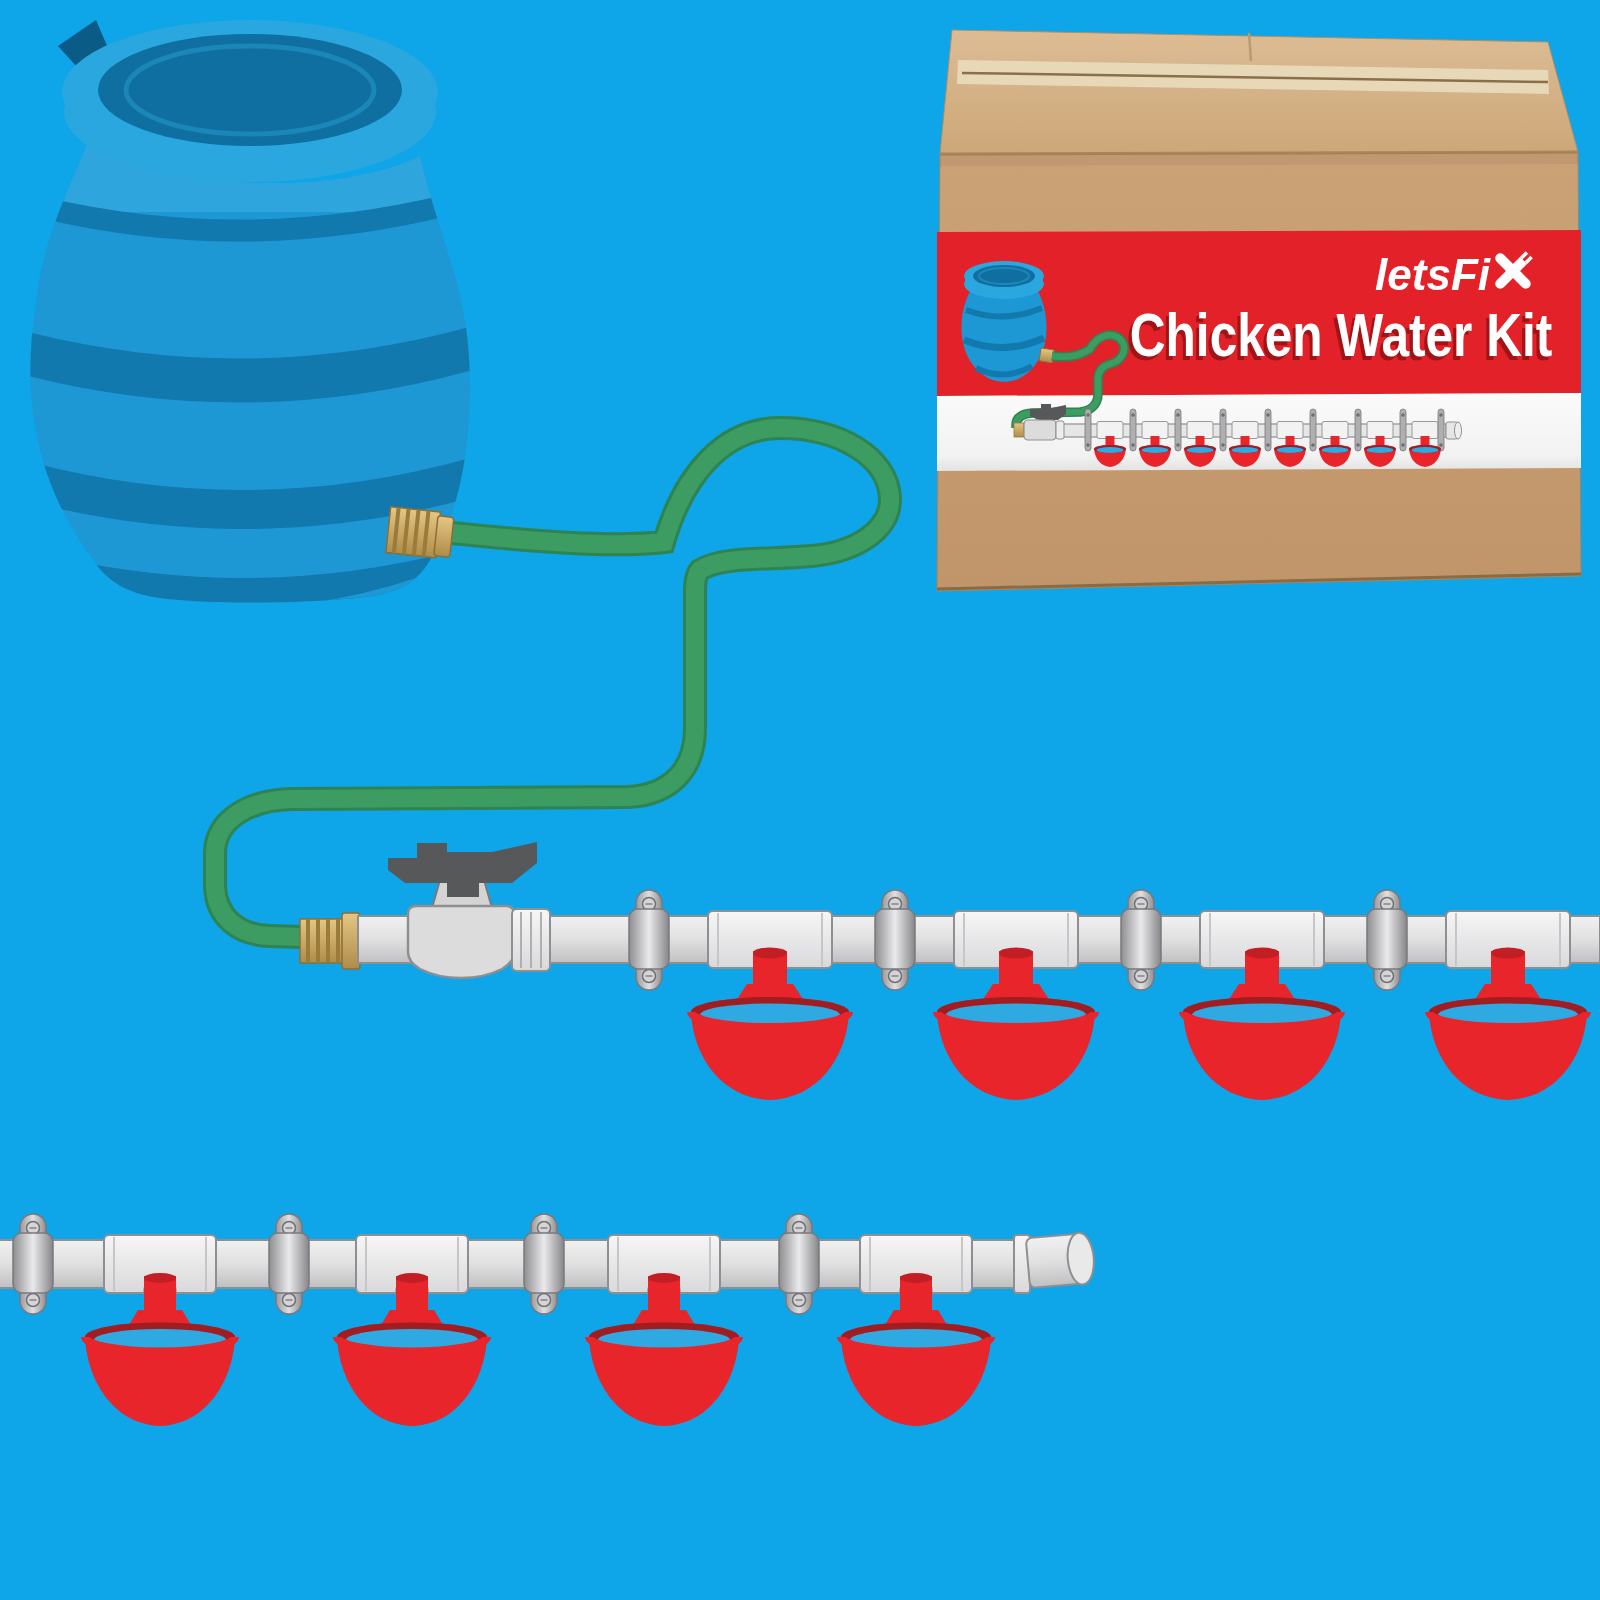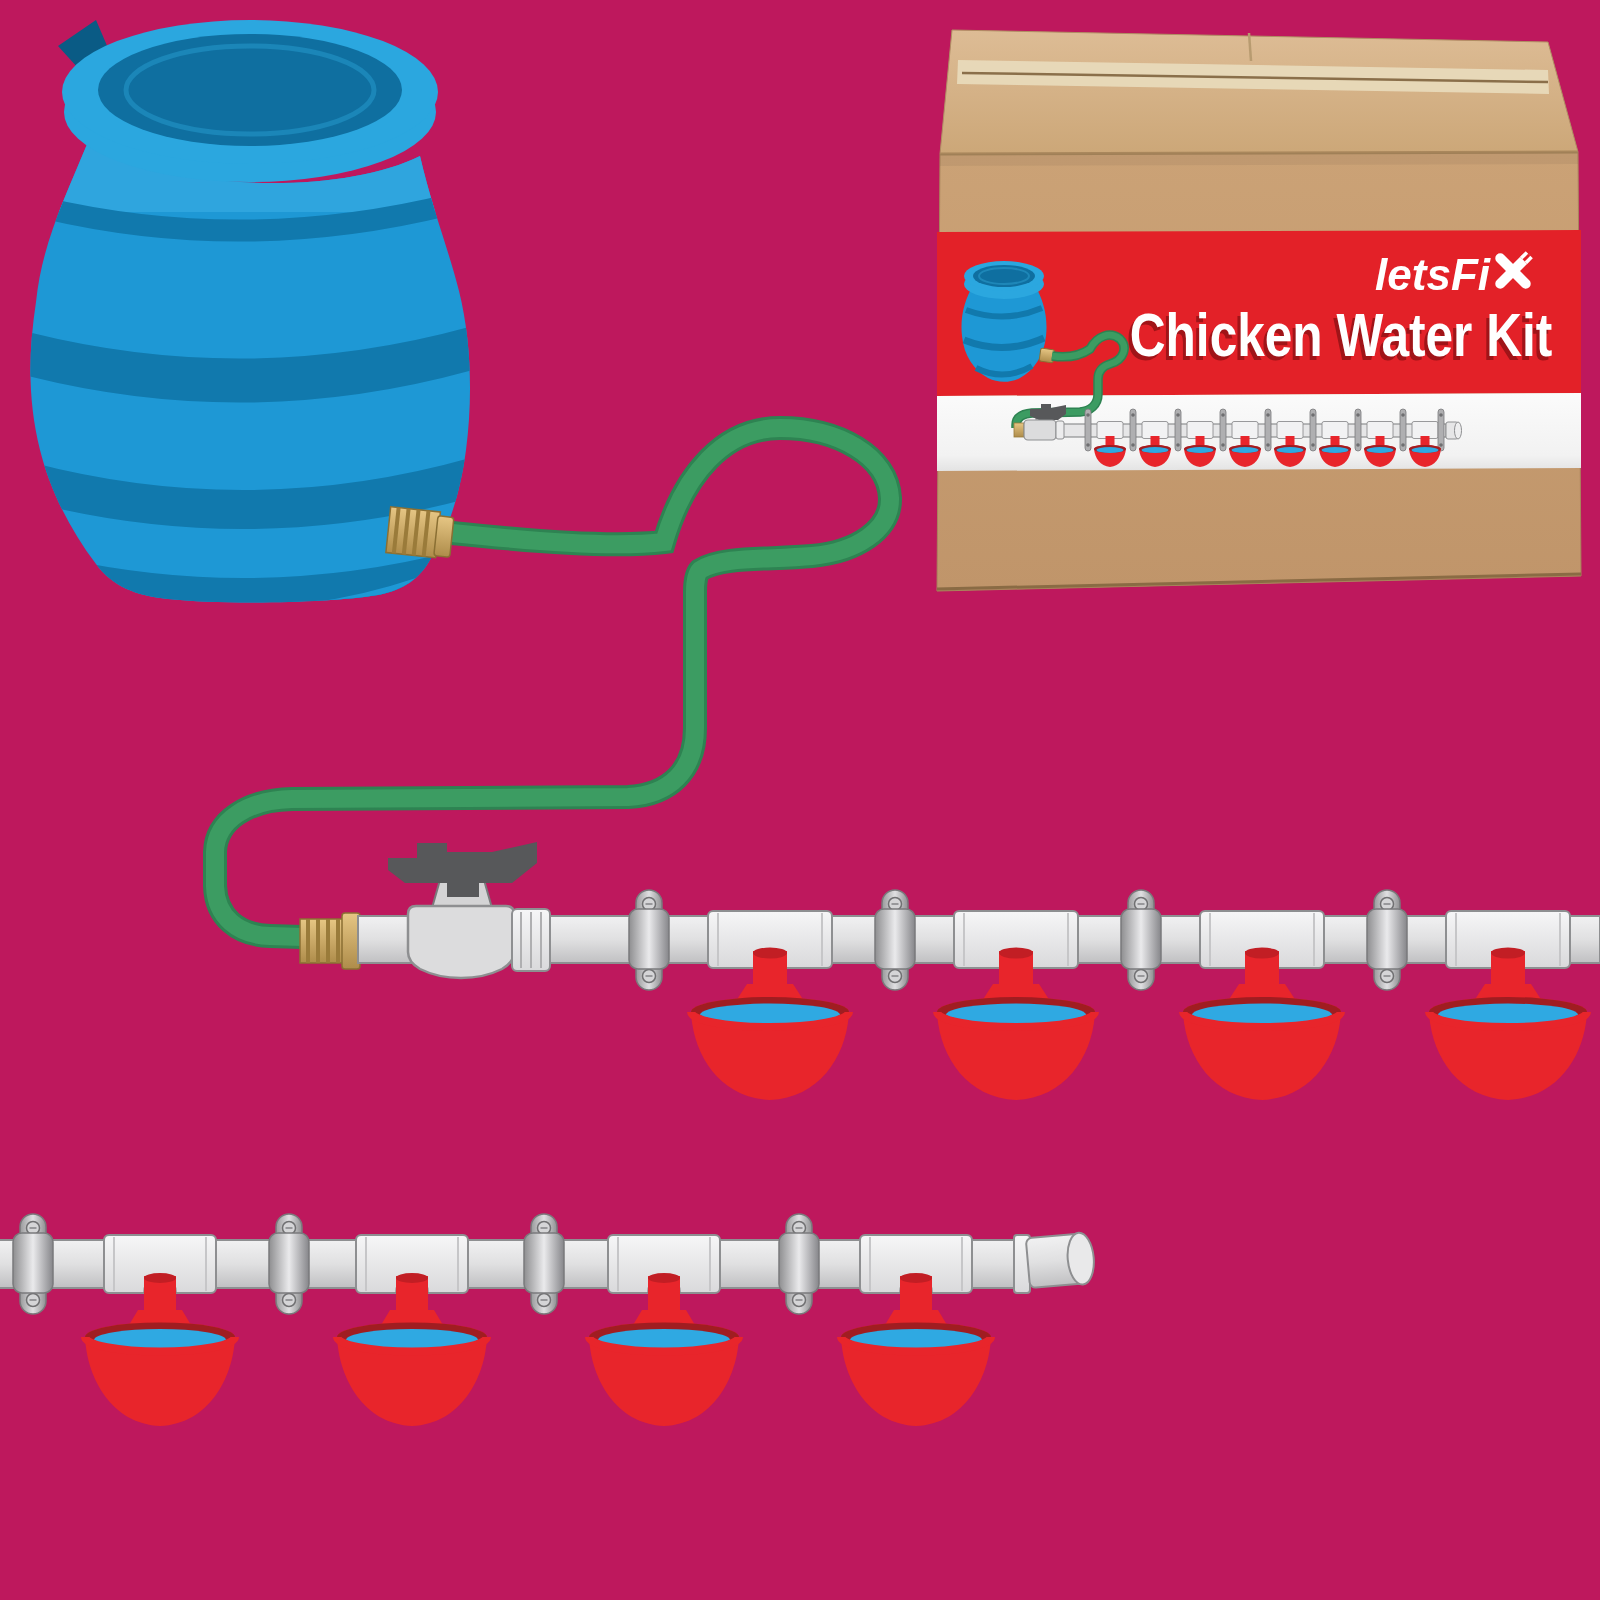--- a/index.html
+++ b/index.html
@@ -1,16 +1,16 @@
 <!DOCTYPE html>
 <html><head>
 <meta charset="utf-8">
 <style>
   html,body{margin:0;padding:0;background:#fff;}
-  #stage{position:relative;width:1600px;height:1600px;background:#be185d;overflow:hidden;
+  #stage{position:relative;width:1600px;height:1600px;background:#0ea5e9;overflow:hidden;
          font-family:"Liberation Sans",sans-serif;}
   svg text{font-family:"Liberation Sans",sans-serif;}
 </style>
 </head>
 <body>
 
 <div id="stage">
 <svg width="1600" height="1600" viewBox="0 0 1600 1600">
   <defs>
     <linearGradient id="pipeGrad" x1="0" y1="0" x2="0" y2="1">

